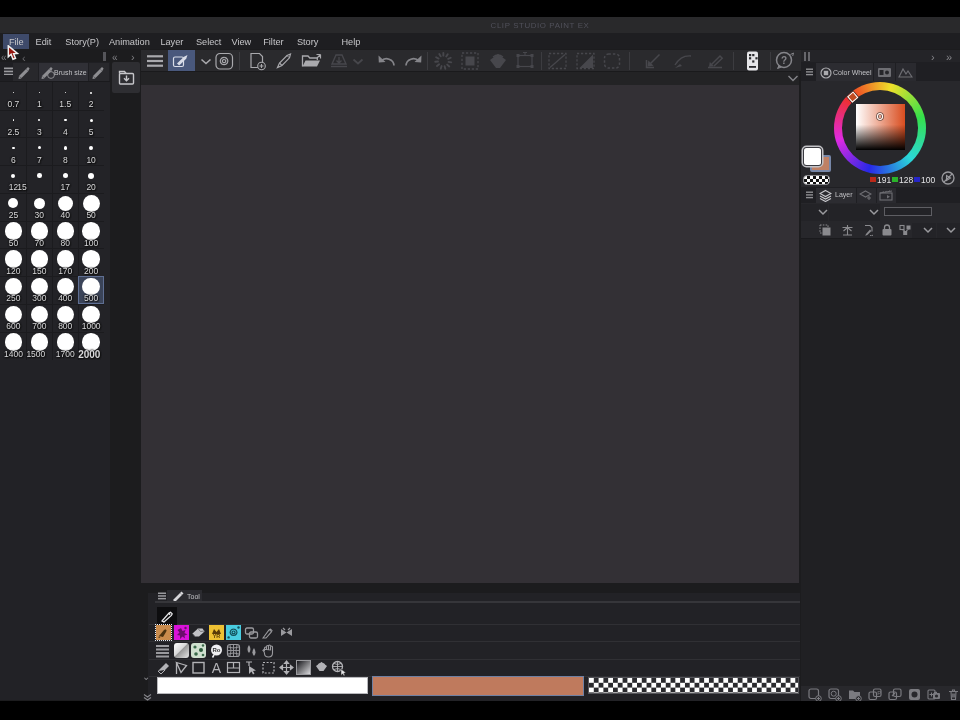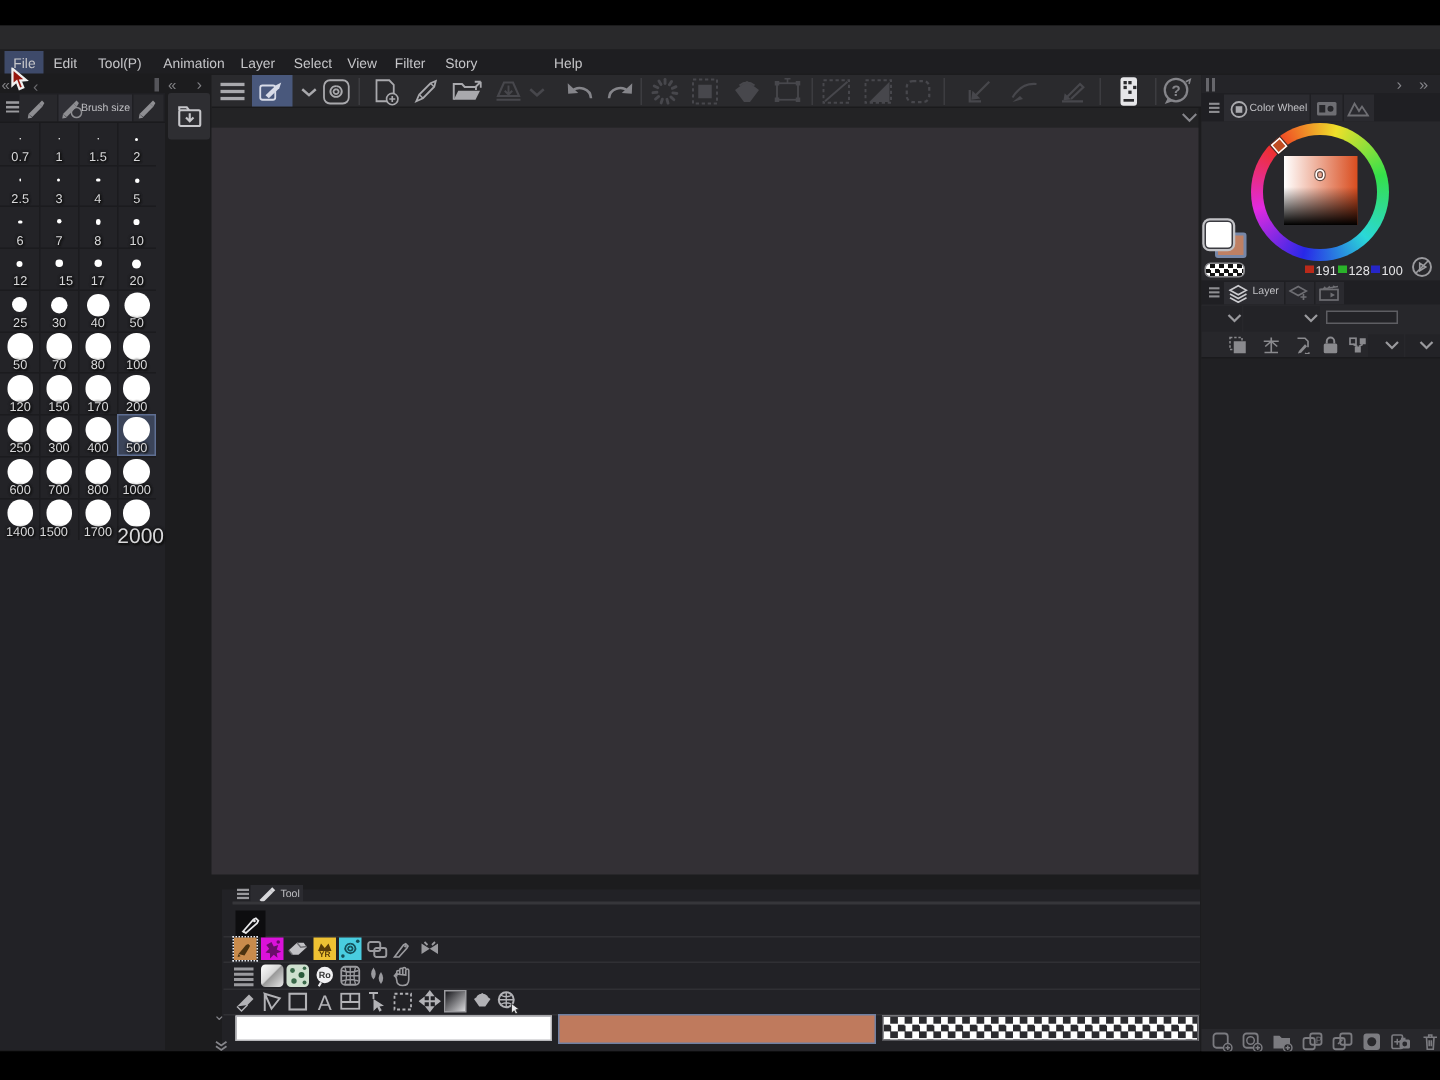--- a/index.html
+++ b/index.html
@@ -4,32 +4,33 @@
 * { margin:0; padding:0; box-sizing:border-box; }
 html,body { width:960px; height:720px; background:#000; overflow:hidden;
   font-family:"Liberation Sans", sans-serif; }
 .abs { position:absolute; }
 #stage { position:relative; width:960px; height:720px; background:#000; }
 </style></head><body>
 <div id="stage">
 
 <div class="abs" style="left:0px;top:17px;width:960px;height:684px;background:#1c1c1e;"></div>
 <div class="abs" style="left:0px;top:17px;width:960px;height:16px;background:#29292b;"></div>
+<div class="abs" style="left:0px;top:20.5px;font-size:7.9px;color:#50505a;white-space:nowrap;width:960px;text-align:center;padding-left:120px;letter-spacing:0.6px;">CLIP STUDIO PAINT EX</div>
 <div class="abs" style="left:0px;top:33px;width:960px;height:16px;background:#1e1e21;"></div>
 <div class="abs" style="left:3px;top:34px;width:26px;height:14.6px;background:#3e4a6a;"></div>
 <div class="abs" style="left:8.9px;top:36.5px;font-size:9.2px;color:#c6c6c9;white-space:nowrap;">File</div>
 <div class="abs" style="left:35.6px;top:36.5px;font-size:9.2px;color:#c6c6c9;white-space:nowrap;">Edit</div>
-<div class="abs" style="left:65.3px;top:36.5px;font-size:9.2px;color:#c6c6c9;white-space:nowrap;">Tool(P)</div>
+<div class="abs" style="left:65.3px;top:36.5px;font-size:9.2px;color:#c6c6c9;white-space:nowrap;">Story(P)</div>
 <div class="abs" style="left:108.9px;top:36.5px;font-size:9.2px;color:#c6c6c9;white-space:nowrap;">Animation</div>
 <div class="abs" style="left:160.4px;top:36.5px;font-size:9.2px;color:#c6c6c9;white-space:nowrap;">Layer</div>
 <div class="abs" style="left:195.9px;top:36.5px;font-size:9.2px;color:#c6c6c9;white-space:nowrap;">Select</div>
 <div class="abs" style="left:231.5px;top:36.5px;font-size:9.2px;color:#c6c6c9;white-space:nowrap;">View</div>
 <div class="abs" style="left:263.2px;top:36.5px;font-size:9.2px;color:#c6c6c9;white-space:nowrap;">Filter</div>
 <div class="abs" style="left:296.9px;top:36.5px;font-size:9.2px;color:#c6c6c9;white-space:nowrap;">Story</div>
-<div class="abs" style="left:341.4px;top:36.5px;font-size:9.2px;color:#c6c6c9;white-space:nowrap;margin-left:28px;">Help</div>
+<div class="abs" style="left:341.4px;top:36.5px;font-size:9.2px;color:#c6c6c9;white-space:nowrap;">Help</div>
 <div class="abs" style="left:141px;top:50px;width:660px;height:22px;background:#2a2a2d;border-bottom:1px solid #1a1a1c;"></div>
 <svg class="abs" style="left:146px;top:54px;" width="18" height="14" viewBox="0 0 18 14">
       <rect x="1" y="1.2" width="16" height="2.2" fill="#a9a9ad"></rect>
       <rect x="1" y="5.9" width="16" height="2.2" fill="#a9a9ad"></rect>
       <rect x="1" y="10.6" width="16" height="2.2" fill="#a9a9ad"></rect>
     </svg>
 <div class="abs" style="left:168px;top:50px;width:27px;height:21px;background:#49587c;"></div>
 <svg class="abs" style="left:172px;top:53px;" width="19" height="16" viewBox="0 0 19 16">
       <rect x="1.5" y="4" width="10" height="9.5" rx="1.5" fill="none" stroke="#d8dce8" stroke-width="1.2"></rect>
       <path d="M5 10.5 L12 3.8 L15.5 2 L14.2 5.8 L7.2 12.5 Z" fill="#d8dce8"></path>
@@ -211,21 +212,21 @@
       <div class="abs" style="left:0.5px;top:72.7px;width:25.9px;text-align:center;font-size:8.5px;color:#d8d8da;text-shadow:0 0 2px #111,0 0 2px #111,1px 1px 1px #111;">6</div>
       <div class="abs" style="left:37.85px;top:64.44px;width:3px;height:3px;border-radius:50%;background:#fff;"></div>
       <div class="abs" style="left:26.4px;top:72.7px;width:25.9px;text-align:center;font-size:8.5px;color:#d8d8da;text-shadow:0 0 2px #111,0 0 2px #111,1px 1px 1px #111;">7</div>
       <div class="abs" style="left:63.60px;top:64.29px;width:3.3px;height:3.3px;border-radius:50%;background:#fff;"></div>
       <div class="abs" style="left:52.3px;top:72.7px;width:25.9px;text-align:center;font-size:8.5px;color:#d8d8da;text-shadow:0 0 2px #111,0 0 2px #111,1px 1px 1px #111;">8</div>
       <div class="abs" style="left:89.25px;top:64.04px;width:3.8px;height:3.8px;border-radius:50%;background:#fff;"></div>
       <div class="abs" style="left:78.2px;top:72.7px;width:25.9px;text-align:center;font-size:8.5px;color:#d8d8da;text-shadow:0 0 2px #111,0 0 2px #111,1px 1px 1px #111;">10</div>
       <div class="abs" style="left:11.45px;top:91.66px;width:4px;height:4px;border-radius:50%;background:#fff;"></div>
       <div class="abs" style="left:0.5px;top:100.4px;width:25.9px;text-align:center;font-size:8.5px;color:#d8d8da;text-shadow:0 0 2px #111,0 0 2px #111,1px 1px 1px #111;">12</div>
       <div class="abs" style="left:37.05px;top:91.36px;width:4.6px;height:4.6px;border-radius:50%;background:#fff;"></div>
-      <div class="abs" style="left:31px;top:100.4px;width:25.9px;text-align:center;font-size:8.5px;color:#d8d8da;text-shadow:0 0 2px #111,0 0 2px #111,1px 1px 1px #111;">15</div>
+      <div class="abs" style="left:9px;top:100.4px;width:25.9px;text-align:center;font-size:8.5px;color:#d8d8da;text-shadow:0 0 2px #111,0 0 2px #111,1px 1px 1px #111;">15</div>
       <div class="abs" style="left:62.65px;top:91.06px;width:5.2px;height:5.2px;border-radius:50%;background:#fff;"></div>
       <div class="abs" style="left:52.3px;top:100.4px;width:25.9px;text-align:center;font-size:8.5px;color:#d8d8da;text-shadow:0 0 2px #111,0 0 2px #111,1px 1px 1px #111;">17</div>
       <div class="abs" style="left:88.15px;top:90.66px;width:6px;height:6px;border-radius:50%;background:#fff;"></div>
       <div class="abs" style="left:78.2px;top:100.4px;width:25.9px;text-align:center;font-size:8.5px;color:#d8d8da;text-shadow:0 0 2px #111,0 0 2px #111,1px 1px 1px #111;">20</div>
       <div class="abs" style="left:8.45px;top:116.38px;width:10px;height:10px;border-radius:50%;background:#fff;"></div>
       <div class="abs" style="left:0.5px;top:128.1px;width:25.9px;text-align:center;font-size:8.5px;color:#d8d8da;text-shadow:0 0 2px #111,0 0 2px #111,1px 1px 1px #111;">25</div>
       <div class="abs" style="left:33.60px;top:115.63px;width:11.5px;height:11.5px;border-radius:50%;background:#fff;"></div>
       <div class="abs" style="left:26.4px;top:128.1px;width:25.9px;text-align:center;font-size:8.5px;color:#d8d8da;text-shadow:0 0 2px #111,0 0 2px #111,1px 1px 1px #111;">30</div>
       <div class="abs" style="left:57.50px;top:113.63px;width:15.5px;height:15.5px;border-radius:50%;background:#fff;"></div>
       <div class="abs" style="left:52.3px;top:128.1px;width:25.9px;text-align:center;font-size:8.5px;color:#d8d8da;text-shadow:0 0 2px #111,0 0 2px #111,1px 1px 1px #111;">40</div>
@@ -263,21 +264,21 @@
       <div class="abs" style="left:52.3px;top:239.0px;width:25.9px;text-align:center;font-size:8.5px;color:#d8d8da;text-shadow:0 0 2px #111,0 0 2px #111,1px 1px 1px #111;">800</div>
       <div class="abs" style="left:82.40px;top:223.51px;width:17.5px;height:17.5px;border-radius:50%;background:#fff;"></div>
       <div class="abs" style="left:78.2px;top:239.0px;width:25.9px;text-align:center;font-size:8.5px;color:#d8d8da;text-shadow:0 0 2px #111,0 0 2px #111,1px 1px 1px #111;">1000</div>
       <div class="abs" style="left:4.70px;top:251.23px;width:17.5px;height:17.5px;border-radius:50%;background:#fff;"></div>
       <div class="abs" style="left:0.5px;top:266.7px;width:25.9px;text-align:center;font-size:8.5px;color:#d8d8da;text-shadow:0 0 2px #111,0 0 2px #111,1px 1px 1px #111;">1400</div>
       <div class="abs" style="left:30.60px;top:251.23px;width:17.5px;height:17.5px;border-radius:50%;background:#fff;"></div>
       <div class="abs" style="left:26.4px;top:266.7px;width:25.9px;text-align:left;font-size:8.5px;color:#d8d8da;text-shadow:0 0 2px #111,0 0 2px #111,1px 1px 1px #111;">1500</div>
       <div class="abs" style="left:56.50px;top:251.23px;width:17.5px;height:17.5px;border-radius:50%;background:#fff;"></div>
       <div class="abs" style="left:52.3px;top:266.7px;width:25.9px;text-align:center;font-size:8.5px;color:#d8d8da;text-shadow:0 0 2px #111,0 0 2px #111,1px 1px 1px #111;">1700</div>
       <div class="abs" style="left:82.40px;top:251.23px;width:17.5px;height:17.5px;border-radius:50%;background:#fff;"></div>
-      <div class="abs" style="left:78.2px;top:266.7px;width:25.9px;text-align:center;font-size:14px;color:#d8d8da;text-shadow:0 0 2px #111,0 0 2px #111,1px 1px 1px #111;">2000</div>
+      <div class="abs" style="left:78.2px;top:266.7px;width:25.9px;text-align:left;font-size:10px;color:#d8d8da;text-shadow:0 0 2px #111,0 0 2px #111,1px 1px 1px #111;font-weight:bold;">2000</div>
     </div>
 <div class="abs" style="left:112px;top:51.5px;font-size:10px;color:#808084;white-space:nowrap;">«</div>
 <div class="abs" style="left:131px;top:51px;font-size:11px;color:#808084;white-space:nowrap;">›</div>
 <div class="abs" style="left:112px;top:62px;width:28px;height:31px;background:#2e2e32;border-radius:2px;"></div>
 <svg class="abs" style="left:118px;top:69px;" width="17" height="17" viewBox="0 0 17 17">
       <path d="M1.5 4.5 V2.5 h5 l1.5 2" fill="none" stroke="#c6c6ca" stroke-width="1.4"></path>
       <rect x="1.5" y="4.5" width="14" height="10.5" rx="1" fill="none" stroke="#c6c6ca" stroke-width="1.4"></rect>
       <path d="M8.5 6.5 v5 m-2.5 -2.2 L8.5 11.8 l2.5 -2.5" fill="none" stroke="#c6c6ca" stroke-width="1.4"></path>
     </svg>
 <div class="abs" style="left:141px;top:72px;width:658px;height:13px;background:#232325;"></div>

